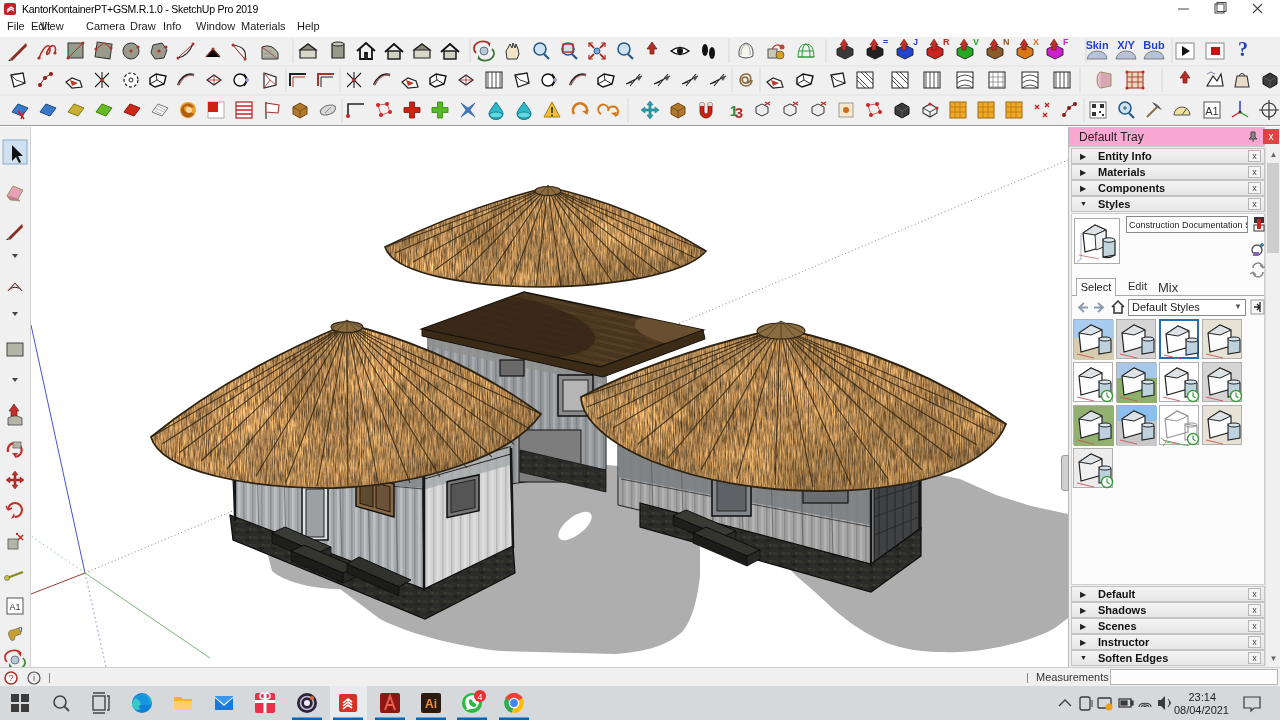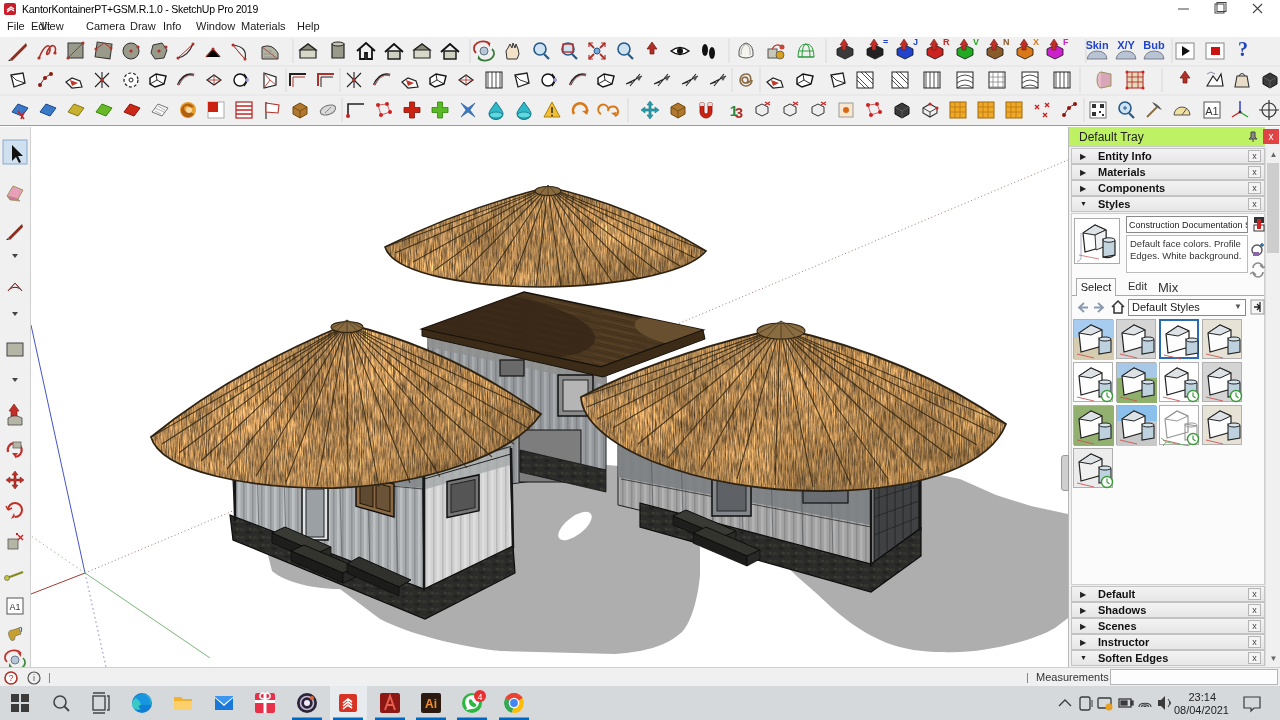--- a/index.html
+++ b/index.html
@@ -902,21 +902,21 @@
   <path d="M749,201 L550,270 M749,201 L556,280 M749,201 L566,292 M749,201 L582,301 M749,201 L607,317 M749,201 L637,331 M749,201 L670,343 M749,201 L706,352 M749,201 L744,358 M749,201 L782,360 M749,201 L820,358 M749,201 L857,352 M749,201 L891,343 M749,201 L921,331 M749,201 L946,318 M749,201 L964,307 M749,201 L975,297"></path>
 </g>
 <path d="M749,201 Q630,228 550,270 C552,316 660,366 799,364 C900,362 960,335 975,297 Q880,230 749,201 Z" fill="none" stroke="#2e2313" stroke-width="1.8"></path>
 <g>
         <ellipse cx="750" cy="204" rx="24" ry="8" fill="#8a6c41" stroke="#2e2313" stroke-width="1.1"></ellipse>
 <path d="M750,194 L736,210 M750,194 L750,212 M750,194 L764,210 M750,194 L772,206 M750,194 L728,206" stroke="#4a3a22" stroke-width="0.8" fill="none"></path>
       </g>
 </svg>
 </div>
 <div id="tray">
-<div style="position:absolute;left:0;top:0;width:196px;height:20px;background:#bef264;border-bottom:1px solid #c9c9c9">
+<div style="position:absolute;left:0;top:0;width:196px;height:20px;background:#f9a8d4;border-bottom:1px solid #c9c9c9">
   <span style="position:absolute;left:10px;top:3px;font-size:12px;color:#222">Default Tray</span>
   <svg style="position:absolute;left:178px;top:4px" width="12" height="12">
         <path d="M4,1 L8,1 L8,6 L10,8 L2,8 L4,6 Z M6,8 L6,11" stroke="#444" stroke-width="1" fill="#888"></path>
       </svg>
   <div style="position:absolute;left:194px;top:2px;width:16px;height:15px;background:#e04343;color:#fff;font-size:10px;text-align:center;line-height:15px">x</div>
 </div>
 <div class="hdr" style="top:21px">
       <span class="arr">▶</span>
       <span class="lbl">Entity Info</span>
       <span class="x">x</span>
@@ -943,21 +943,20 @@
       <path d="M4,36 L24,40" stroke="#c66" stroke-width="0.8"></path>
       <polygon points="8,14 20,6 31,11 31,27 10,33" fill="#fdfdfd" stroke="#222" stroke-width="1.2"></polygon>
       <polygon points="8,14 20,6 31,11 20,16 Z" fill="#dde2e6" stroke="#222" stroke-width="1"></polygon>
       <polygon points="20,16 31,11 31,27 21,31" fill="#eef0f2" stroke="#222" stroke-width="0.9"></polygon>
       <path d="M28,20 L40,22 L40,36 L28,38 Z" fill="#c2d4de" stroke="#222" stroke-width="1.2"></path>
       <ellipse cx="34" cy="21" rx="6" ry="2.2" fill="#dfeaf0" stroke="#222" stroke-width="1"></ellipse>
       <path d="M28,38 Q34,40 40,36" stroke="#222" stroke-width="1.2" fill="none"></path>
     </svg>
   </div>
   <div style="position:absolute;left:54px;top:2px;width:122px;height:17px;border:1px solid #888;font-size:9px;background:#fff;padding:3px 0 0 2px;white-space:nowrap;overflow:hidden">Construction Documentation St</div>
-  <div style="position:absolute;left:54px;top:21px;width:122px;height:38px;border:1px solid #bbb;background:#fff;font-size:9.5px;color:#333;padding:2px 3px;line-height:12px">Default face colors. Profile Edges. White background.</div>
   <svg style="position:absolute;left:180px;top:2px" width="14" height="16">
         <rect x="2" y="1" width="10" height="6" fill="#333"></rect>
         <rect x="2" y="9" width="10" height="6" fill="#fff" stroke="#333"></rect>
         <rect x="5" y="3" width="4" height="10" fill="#c22"></rect>
       </svg>
   <svg style="position:absolute;left:178px;top:28px" width="16" height="16">
         <circle cx="7" cy="8" r="5" fill="none" stroke="#555" stroke-width="1.4"></circle>
         <path d="M10,3 L14,3 M12,1 L12,5" stroke="#2a6a9a" stroke-width="1.4"></path>
         <rect x="3" y="10" width="6" height="4" fill="#86a"></rect>
       </svg>

